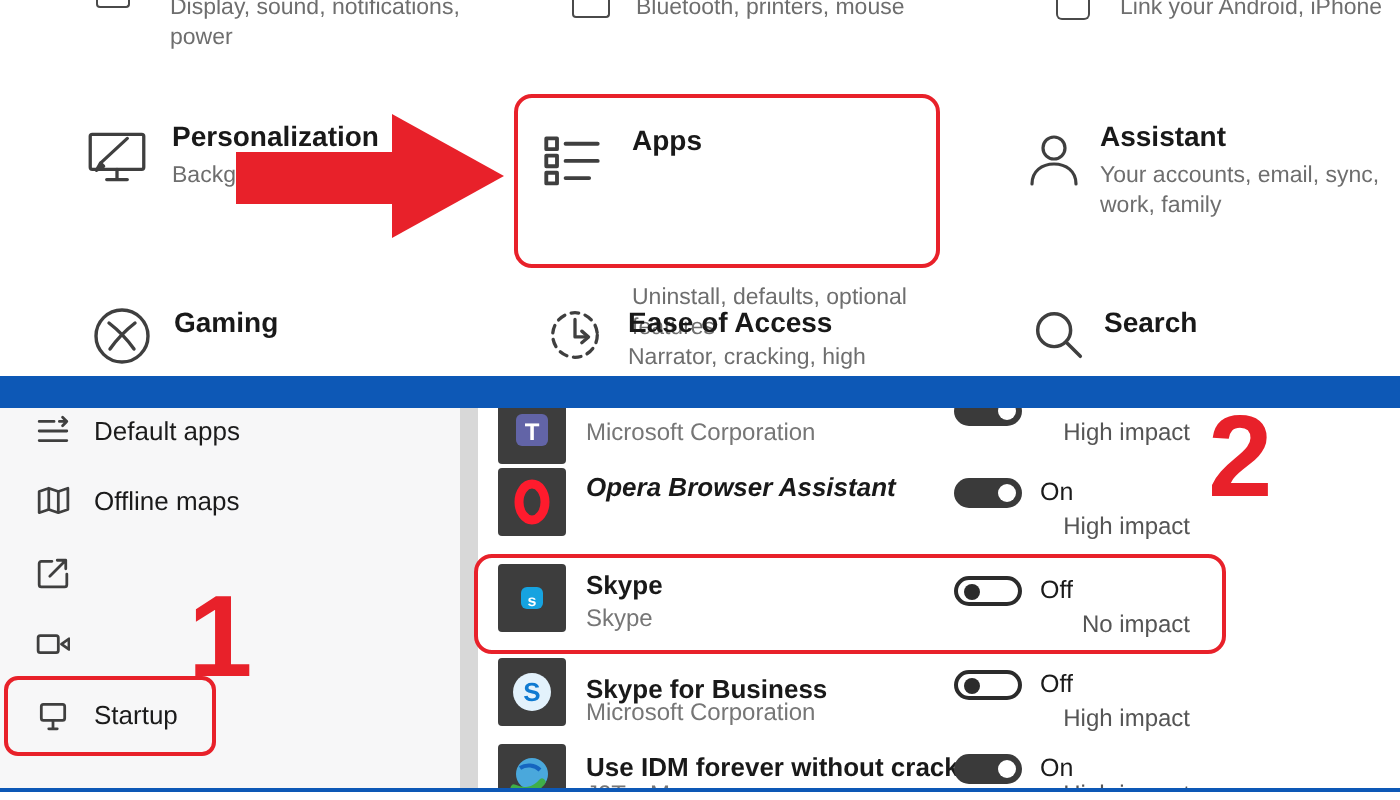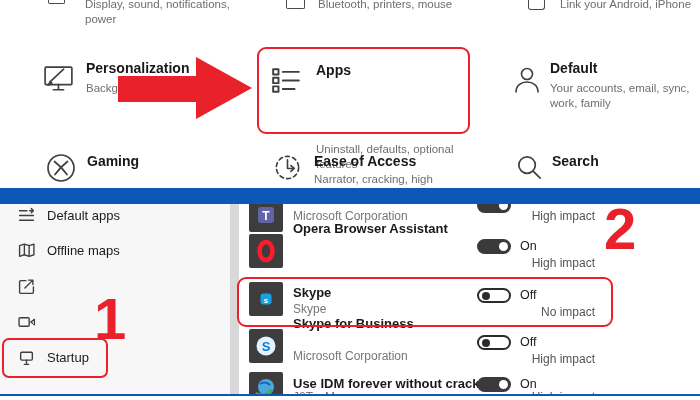--- a/index.html
+++ b/index.html
@@ -83,21 +83,21 @@
   <div class="leaf tile-title" style="left:316px;top:62px;">Apps</div>
   <div class="leaf tile-sub" style="left:316px;top:94px;width:158px;margin-top:48px;">Uninstall, defaults, optional features</div>
 
   <div class="hit" style="left:508px;top:56px;width:190px;height:56px;"></div>
   <span class="leaf icon" style="left:511px;top:62px;">
     <svg width="32" height="36" viewBox="0 0 32 32" fill="none" stroke="#3f3f3f" stroke-width="1.6" stroke-linecap="round">
       <circle cx="16" cy="10" r="5.5"></circle>
       <path d="M5 28c0-6.5 5-10 11-10s11 3.5 11 10"></path>
     </svg>
   </span>
-  <div class="leaf tile-title" style="left:550px;top:60px;">Default</div>
+  <div class="leaf tile-title" style="left:550px;top:60px;">Assistant</div>
   <div class="leaf tile-sub" style="left:550px;top:81px;width:160px;">Your accounts, email, sync, work, family</div>
 
   <div class="hit" style="left:42px;top:149px;width:225px;height:39px;"></div>
   <span class="leaf icon" style="left:45px;top:152px;">
     <svg width="32" height="32" viewBox="0 0 32 32" fill="none" stroke="#3f3f3f" stroke-width="1.7" stroke-linecap="round">
       <circle cx="16" cy="16" r="13"></circle>
       <path d="M9.5 9.5c4.5 3.5 9 8 12.5 13"></path>
       <path d="M22.5 9.5c-4.5 3.5-9 8-12.5 13"></path>
     </svg>
   </span>
@@ -182,21 +182,21 @@
   <div class="leaf row-pub" style="left:293px;top:209px;">Microsoft Corporation</div>
   <div class="toggle on" style="left:477px;top:198px;"></div>
   <div class="leaf impact" style="left:455px;top:209px;">High impact</div>
 
   <div class="hit" style="left:240px;top:232px;width:460px;height:45px;"></div>
   <span class="leaf app-tile" style="left:249px;top:234px;">
     <svg width="34" height="34" viewBox="0 0 34 34">
       <ellipse cx="17" cy="17" rx="6.5" ry="9" fill="none" stroke="#ff1b2d" stroke-width="4.5"></ellipse>
     </svg>
   </span>
-  <div class="leaf row-name" style="left:293px;top:221px;">Opera Browser Assistant</div>
+  <div class="leaf row-name" style="left:293px;top:236px;font-style:italic;">Opera Browser Assistant</div>
   <div class="toggle on" style="left:477px;top:239px;"></div>
   <div class="leaf state-label" style="left:520px;top:239px;">On</div>
   <div class="leaf impact" style="left:455px;top:256px;">High impact</div>
 
   <div class="red-box" style="left:237px;top:277px;width:372px;height:46px;"></div>
   <div class="hit" style="left:242px;top:280px;width:360px;height:41px;"></div>
   <span class="leaf app-tile" style="left:249px;top:282px;">
     <svg width="34" height="34" viewBox="0 0 34 34">
       <rect x="11.5" y="11.5" width="11" height="11" rx="3" fill="#16a3e0"></rect>
       <text x="17" y="21" font-family="Liberation Sans,sans-serif" font-size="8" font-weight="bold" fill="#ffffff" text-anchor="middle">s</text>
@@ -208,21 +208,21 @@
   <div class="leaf state-label" style="left:520px;top:288px;">Off</div>
   <div class="leaf impact" style="left:455px;top:305px;">No impact</div>
 
   <div class="hit" style="left:240px;top:326px;width:460px;height:44px;"></div>
   <span class="leaf app-tile" style="left:249px;top:329px;">
     <svg width="34" height="34" viewBox="0 0 34 34">
       <circle cx="17" cy="17" r="9.5" fill="#e3f2fc"></circle>
       <text x="17" y="21.5" font-family="Liberation Sans,sans-serif" font-size="13" font-weight="bold" fill="#0f7ad1" text-anchor="middle">S</text>
     </svg>
   </span>
-  <div class="leaf row-name" style="left:293px;top:316px;">Skype for Business</div>
+  <div class="leaf row-name" style="left:293px;top:337px;">Skype for Business</div>
   <div class="leaf row-pub" style="left:293px;top:349px;">Microsoft Corporation</div>
   <div class="toggle off" style="left:477px;top:335px;"></div>
   <div class="leaf state-label" style="left:520px;top:335px;">Off</div>
   <div class="leaf impact" style="left:455px;top:352px;">High impact</div>
 
   <div class="hit" style="left:240px;top:371px;width:460px;height:23px;"></div>
   <span class="leaf app-tile" style="left:249px;top:372px;">
     <svg width="34" height="34" viewBox="0 0 34 34">
       <circle cx="17" cy="15" r="8" fill="#4aa8dc"></circle>
       <path d="M11 12 a8 8 0 0 1 10 1" fill="none" stroke="#1565c0" stroke-width="2"></path>

